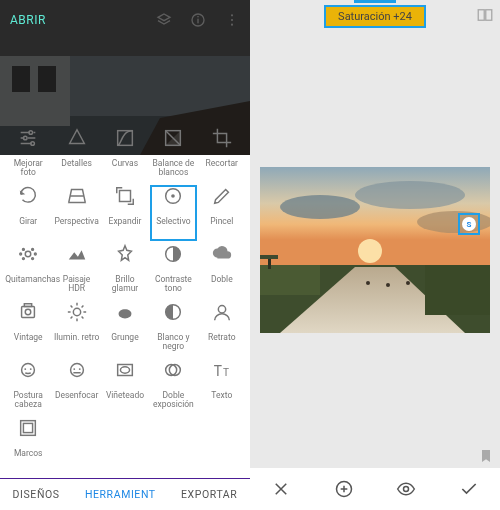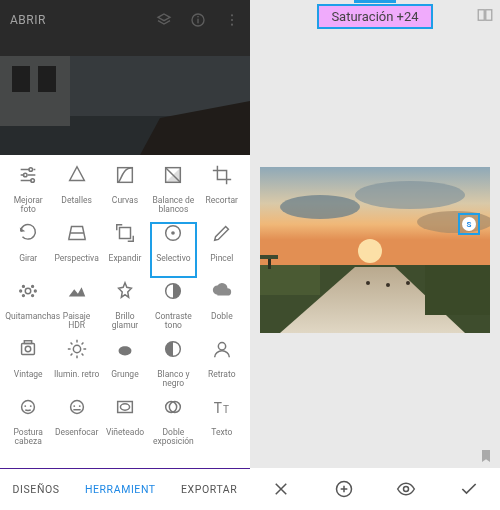--- a/index.html
+++ b/index.html
@@ -1,41 +1,41 @@
 <!DOCTYPE html>
 <html><head>
 <meta charset="utf-8">
 <style>
   * { margin:0; padding:0; box-sizing:border-box; font-family:-apple-system,Roboto,Helvetica,Arial,sans-serif; }
   body { width:500px; height:510px; display:flex; background:#fff; }
   .pane { width:250px; height:510px; position:relative; display:flex; flex-direction:column; }
 
   
   .left-top { height:155px; background:#2a2a2a; position:relative; }
-  .open-bar { display:flex; align-items:center; height:40px; padding:0 10px; color:#a3a3a3; font-size:12px; letter-spacing:.5px; }
+  .open-bar { display:flex; align-items:center; height:40px; padding:0 10px; color:#5eead4; font-size:12px; letter-spacing:.5px; }
   .open-bar .spacer { flex:1; }
   .open-bar .ticon { margin-left:18px; opacity:.55; }
   .dim-photo { position:absolute; left:0; top:56px; width:250px; height:99px; overflow:hidden; }
   .dim-photo svg { filter:brightness(.35); }
 
   .tool-grid { flex:1; background:#fff; padding:8px 4px 4px 4px; }
   .grid { display:grid; grid-template-columns:repeat(5,1fr); gap:0; }
   .tool { display:flex; flex-direction:column; align-items:center; justify-content:flex-start; height:58px; cursor:pointer; position:relative; }
   .tool .ic { height:24px; display:flex; align-items:center; justify-content:center; color:#666; }
   .tool .lbl { font-size:8.5px; color:#777; text-align:center; line-height:1.1; margin-top:9px; max-width:46px; }
   .tool.sel { outline:2px solid #1E9FE8; outline-offset:-3px; }
 
   .bottom-tabs { height:42px; display:flex; align-items:center; justify-content:space-around; border-top:1px solid #4c1d95; background:#fff; }
   .btab { font-size:10.5px; letter-spacing:.6px; color:#555; cursor:pointer; }
   .btab.active { color:#1E88E5; font-weight:400; }
 
   
   .right-head { height:32px; display:flex; align-items:center; justify-content:center; position:relative; background:#e9e9e9; }
   .right-head .ind { position:absolute; top:0; left:50%; transform:translateX(-50%); width:42px; height:3px; background:#1E9FE8; }
-  .sat-badge { background:#f0abfc; border:2px solid #1E9FE8; padding:3px 12px; font-size:13px; color:#444; }
+  .sat-badge { background:#eab308; border:2px solid #1E9FE8; padding:3px 12px; font-size:11px; color:#444; }
   .cmp { position:absolute; right:6px; top:6px; color:#aaa; }
 
   .right-mid { flex:1; background:#e9e9e9; display:flex; align-items:center; justify-content:center; }
   .photo-wrap { width:230px; height:166px; position:relative; }
   .sel-point { position:absolute; right:10px; top:46px; width:22px; height:22px; border:2px solid #1E9FE8; display:flex; align-items:center; justify-content:center; }
   .sel-point-inner { width:14px; height:14px; border-radius:50%; background:#fff; display:flex; align-items:center; justify-content:center; font-size:8px; color:#1E88E5; font-weight:bold; }
   .bmk { position:absolute; right:6px; bottom:46px; color:#aaa; }
 
   .right-bottom { height:42px; display:flex; align-items:center; justify-content:space-around; background:#fff; }
   .ab { color:#666; cursor:pointer; display:flex; align-items:center; justify-content:center; width:40px; height:40px; }
@@ -307,20 +307,29 @@
         </div>
         <div class="tool">
           <span class="ic">
             <svg width="22" height="22" viewBox="0 0 24 24">
               <text x="3" y="18" font-size="15" fill="#777" font-family="serif">T</text>
               <text x="13" y="18" font-size="11" fill="#777" font-family="serif">T</text>
             </svg>
           </span>
           <span class="lbl">Texto</span>
         </div>
+        <div class="tool">
+          <span class="ic">
+            <svg width="22" height="22" viewBox="0 0 24 24">
+              <rect stroke="#777" stroke-width="1.6" fill="none" x="4" y="4" width="16" height="16"></rect>
+              <rect stroke="#777" stroke-width="1.6" fill="none" x="7" y="7" width="10" height="10"></rect>
+            </svg>
+          </span>
+          <span class="lbl">Marcos</span>
+        </div>
       </div>
   </div>
 
   <div class="bottom-tabs">
     <span class="btab">DISEÑOS</span>
     <span class="btab active">HERRAMIENT</span>
     <span class="btab">EXPORTAR</span>
   </div>
 </div>
 

